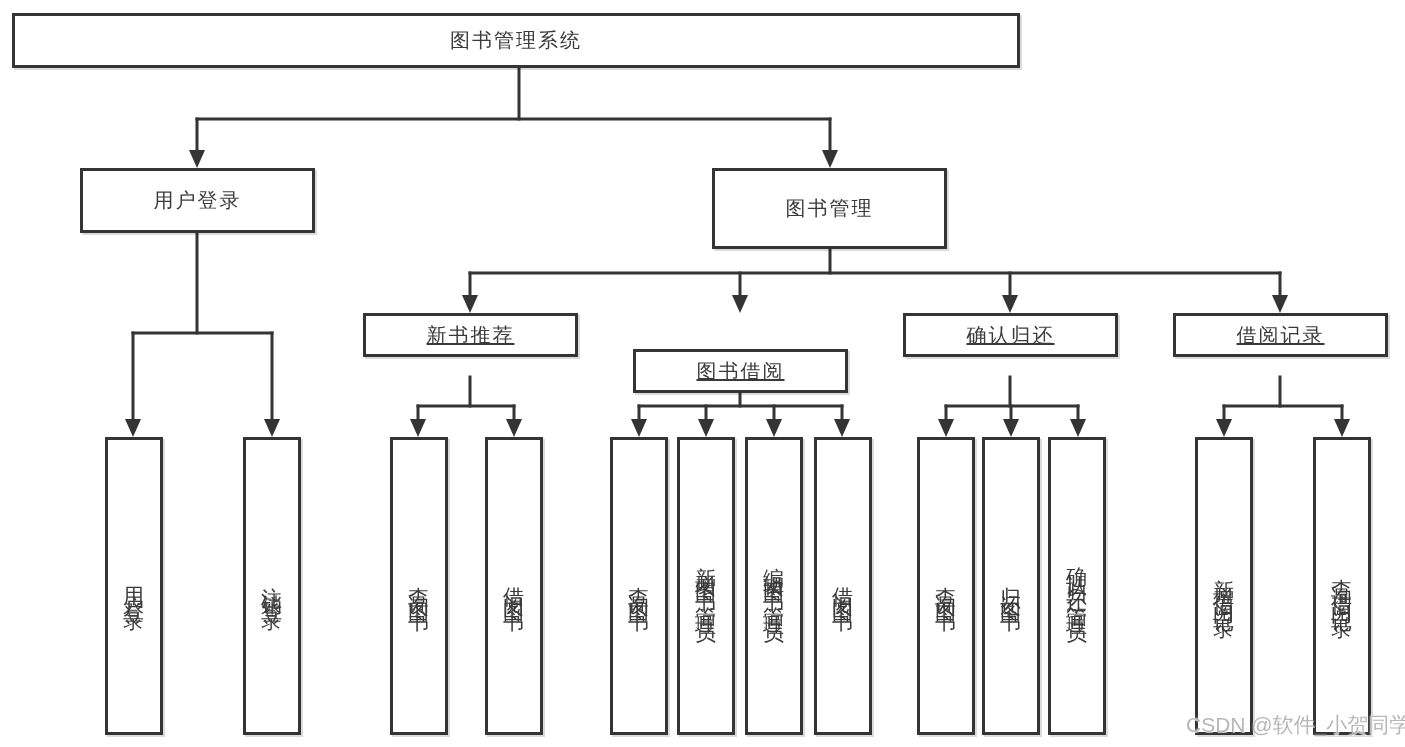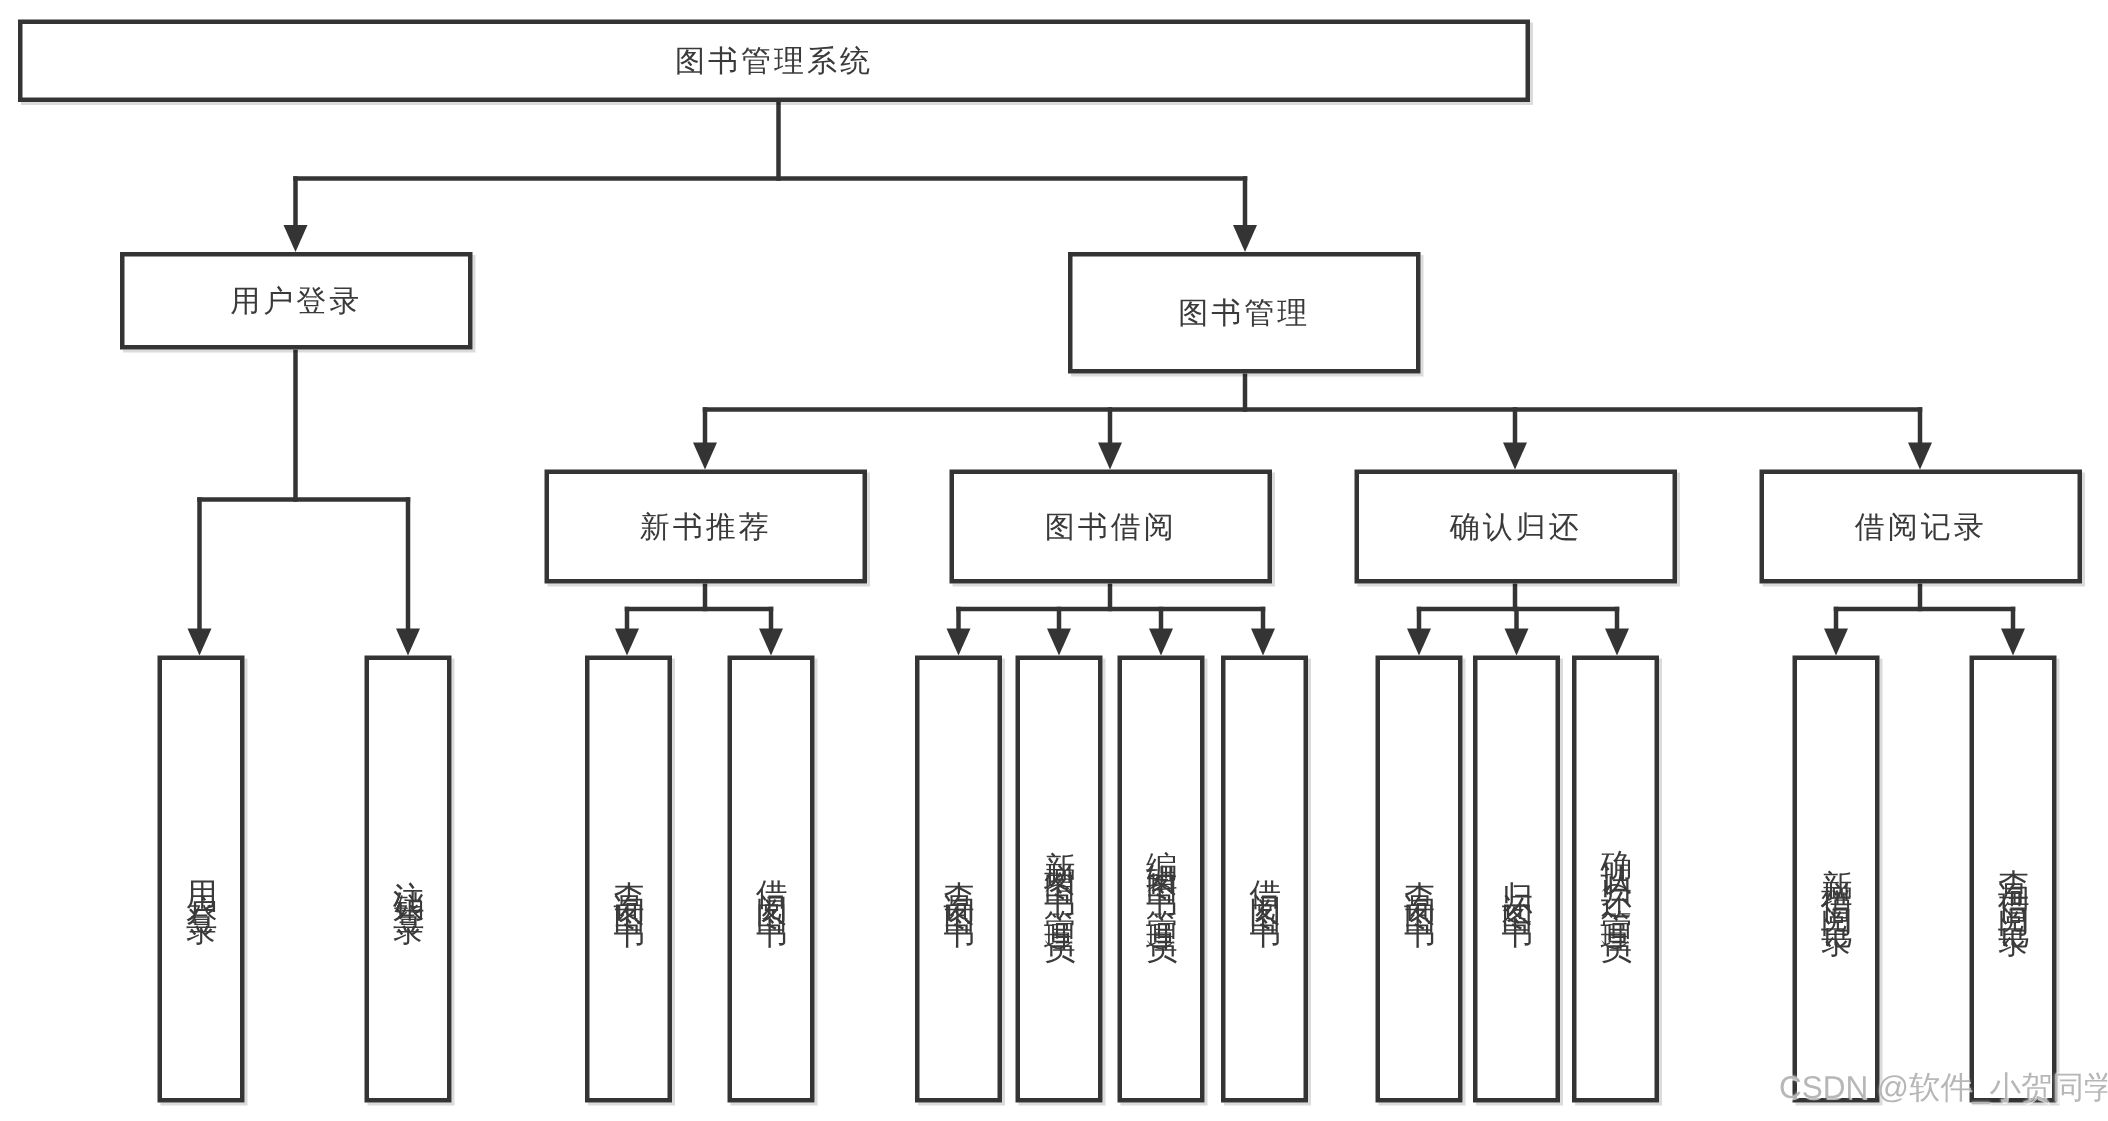--- a/index.html
+++ b/index.html
@@ -24,23 +24,23 @@
     display: flex;
     align-items: center;
     justify-content: center;
     color: #3a3a3a;
     box-shadow: 2px 2px 0 rgba(0,0,0,0.14);
   }
   .hbox { font-size: 20px; letter-spacing: 2px; }
   .root  { left: 12px;  top: 13px;  width: 1008px; height: 55px; }
   .lvl2a { left: 80px;  top: 168px; width: 235px;  height: 65px; }
   .lvl2b { left: 712px; top: 168px; width: 235px;  height: 81px; }
-  .lvl3  { top: 313px; width: 215px; height: 76px; }
+  .lvl3  { top: 313px; width: 215px; height: 44px; text-decoration: underline; }
   .s0 { left: 363px; }
-  .s1 { left: 633px; }
+  .s1 { left: 633px; margin-top: 36px; }
   .s2 { left: 903px; }
   .s3 { left: 1173px; }
   .vbox {
     top: 437px;
     width: 58px;
     height: 298px;
     border-width: 3px;
   }
   .vbox span {
     writing-mode: vertical-rl;

